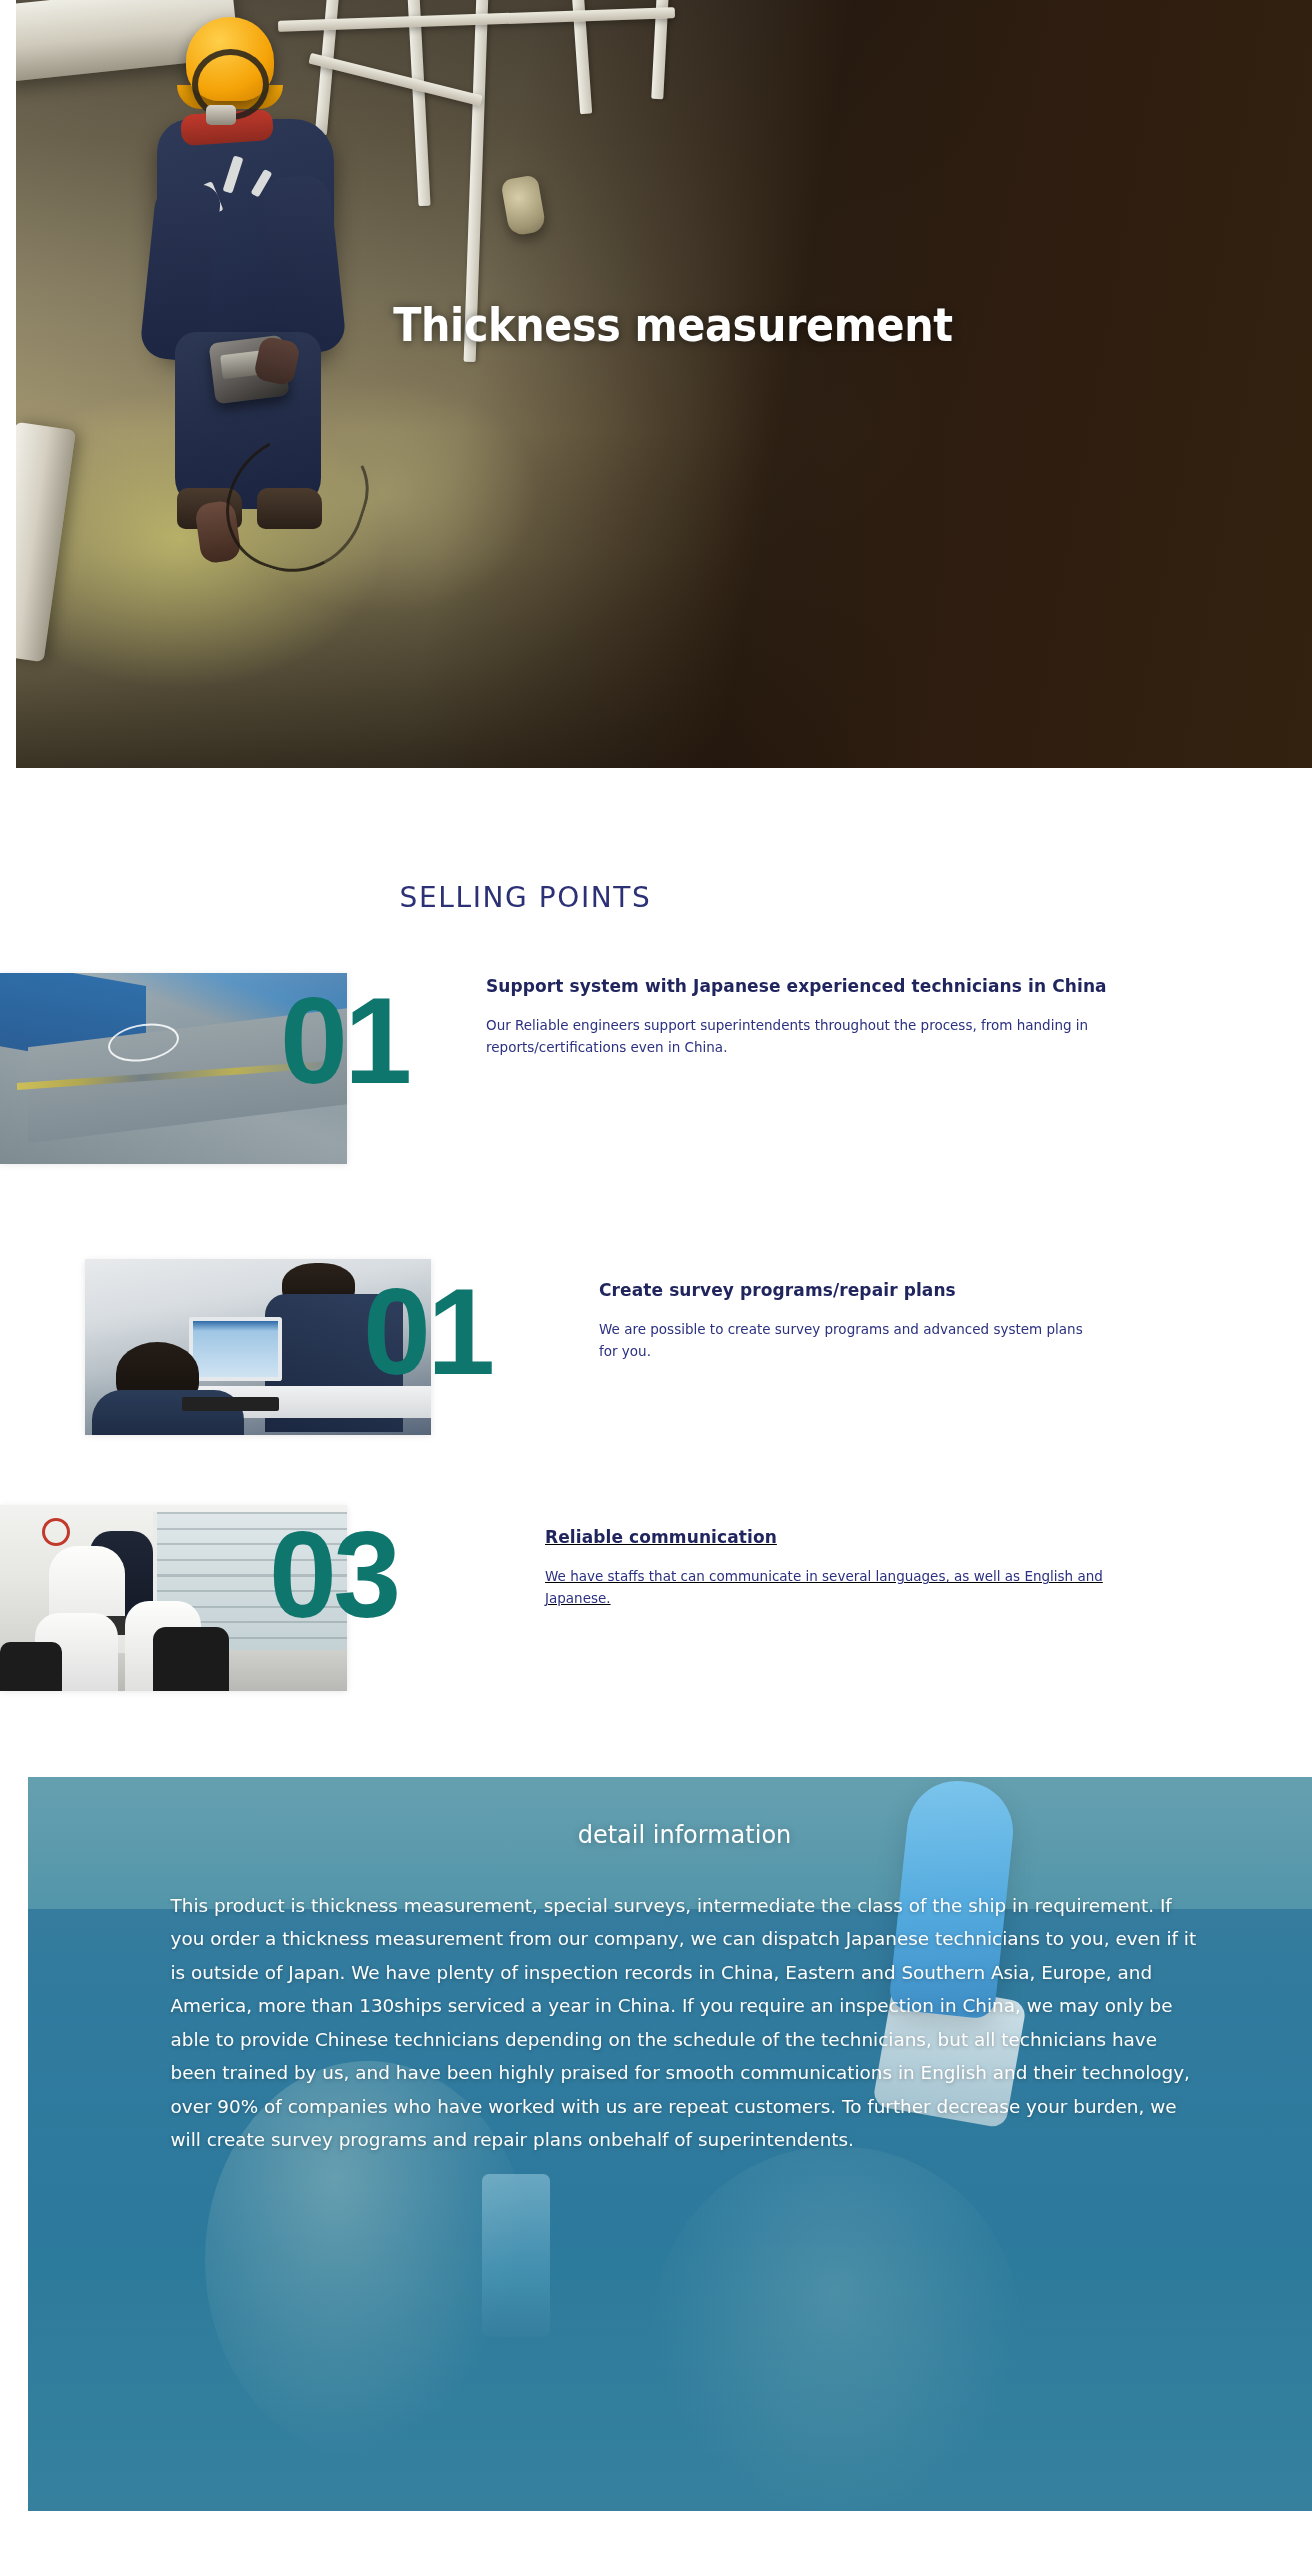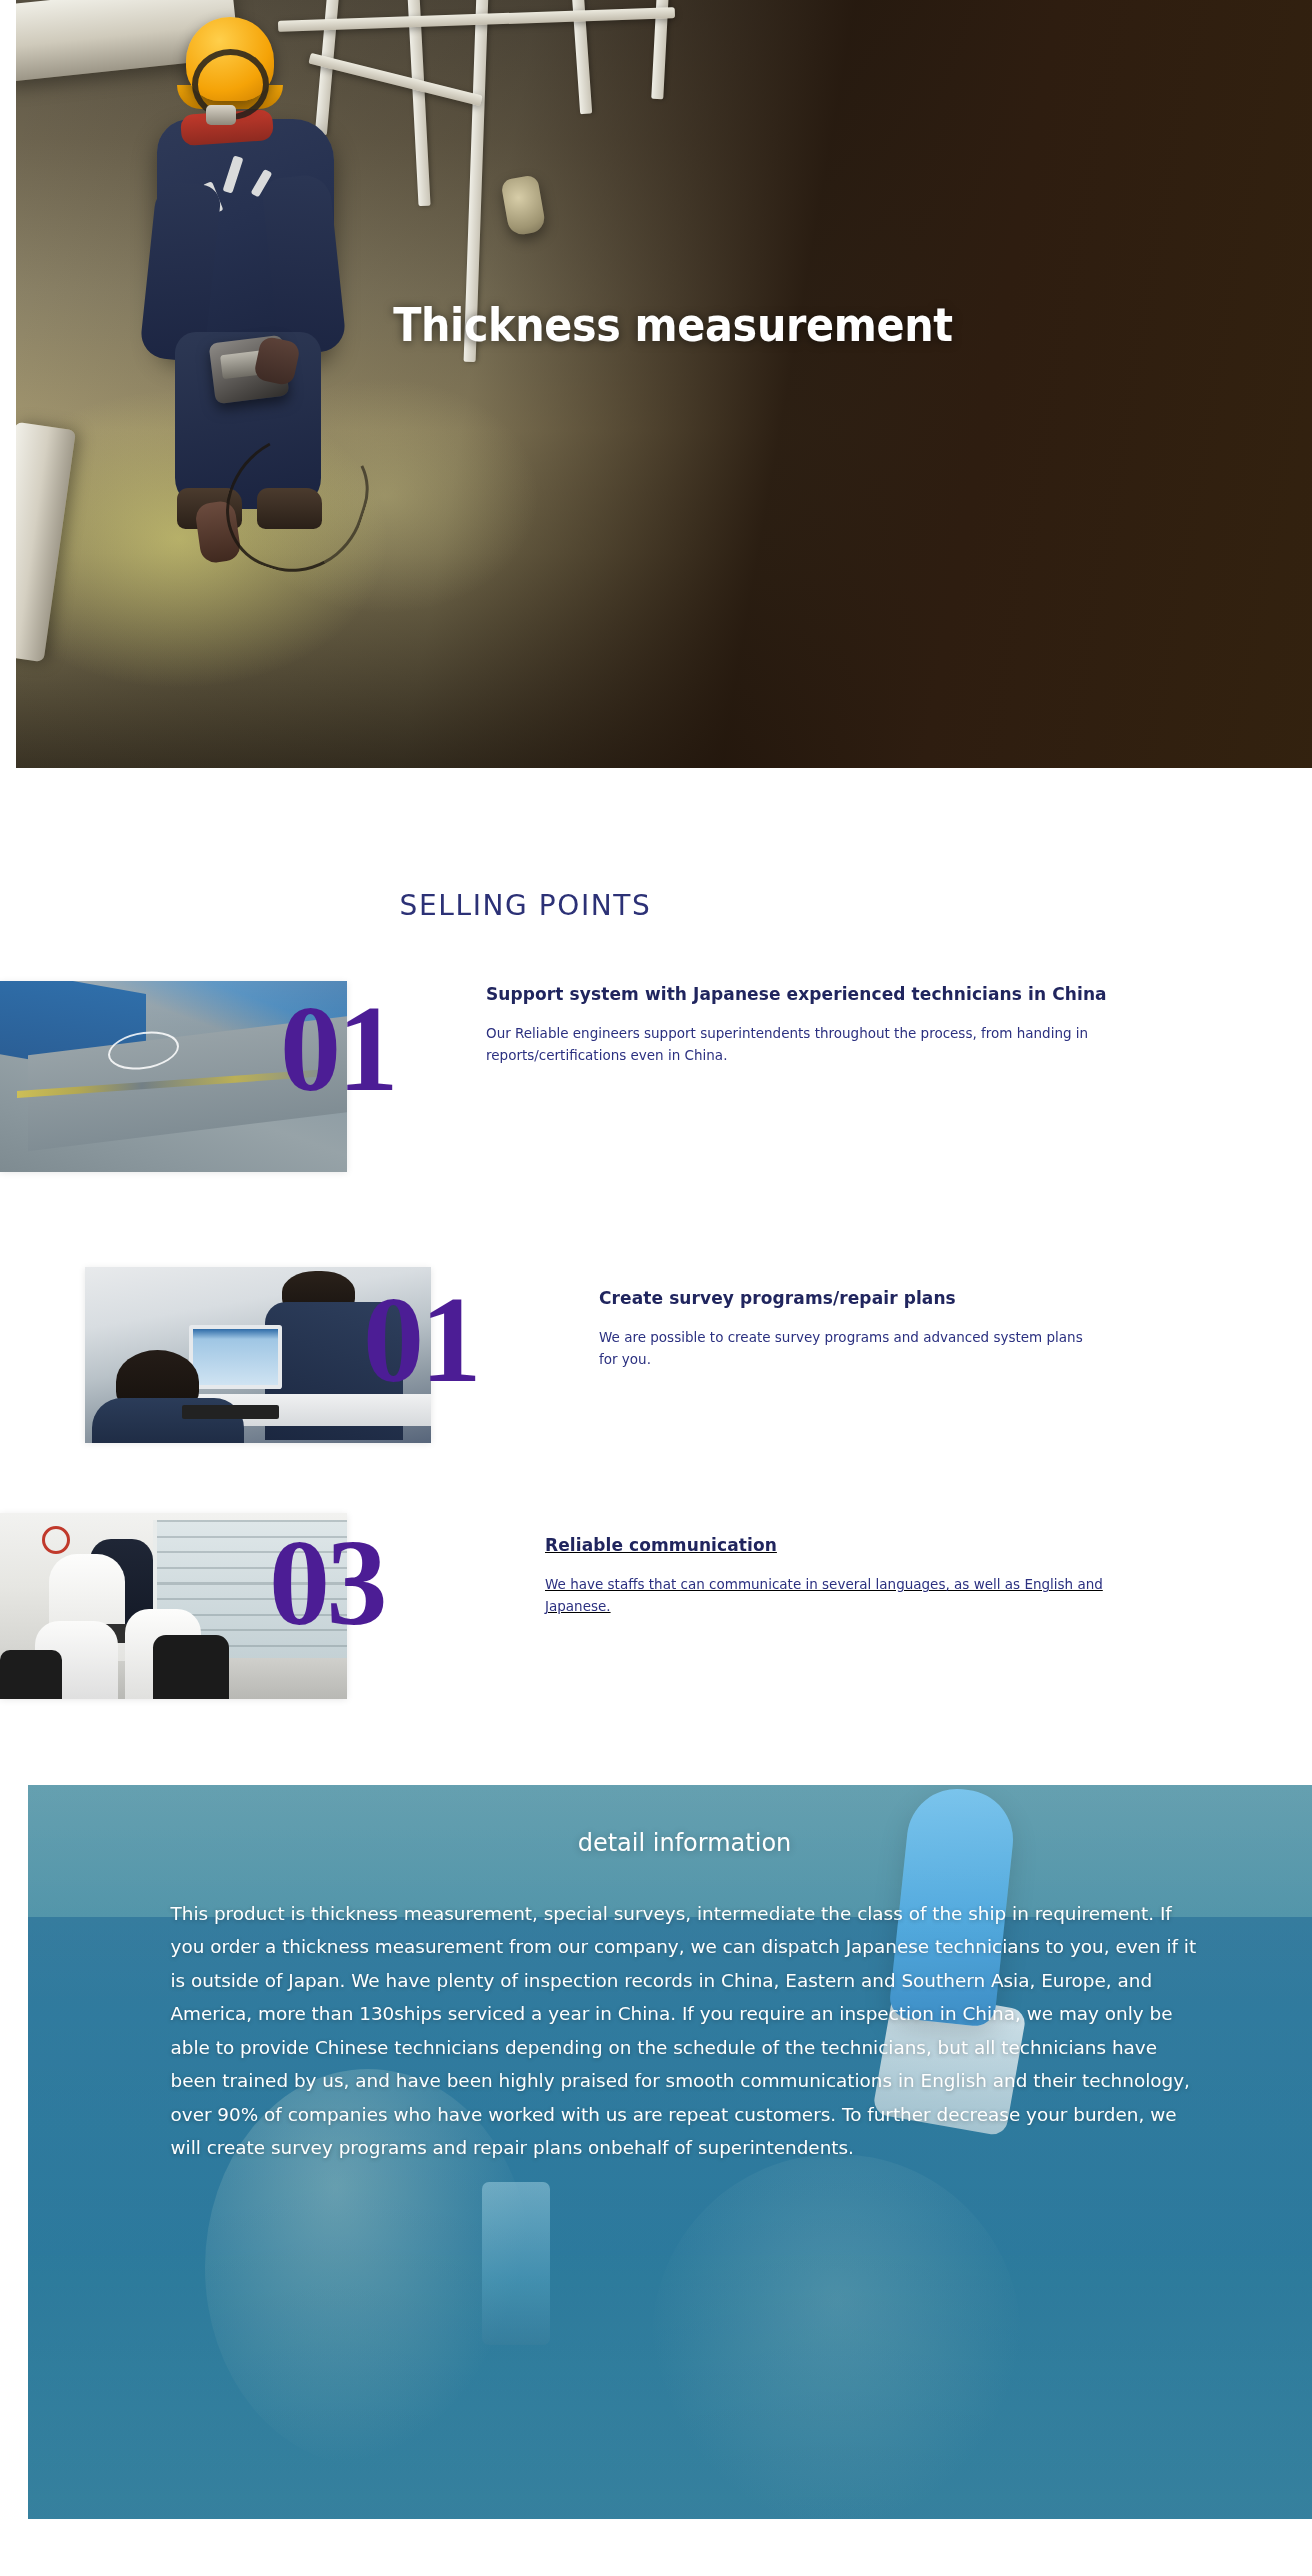--- a/index.html
+++ b/index.html
@@ -148,21 +148,21 @@
     font-family:"DejaVu Sans", sans-serif;
     font-weight:bold;
     font-size:47px;
     letter-spacing:-0.4px;
     transform:scaleX(.88);
     text-shadow:0 1.4px 10px rgba(0,0,0,.55);
     margin-top:-7px;
   }
 
   
-  .sp-section { position:relative; width:1051px; background:#fff; padding-top:8px; }
+  .sp-section { position:relative; width:1051px; background:#fff; padding-top:0; }
   .sp-heading {
     text-align:center;
     color:#2c3176;
     font-size:28px;
     letter-spacing:1.6px;
     font-weight:400;
     padding-top:113px;
     font-family:"DejaVu Sans", sans-serif;
   }
 
@@ -270,22 +270,22 @@
     position:absolute; left:44%; top:66%; width:22%; height:34%;
     background:#1b1b1b; border-radius:12.8px 12.8px 0 0;
   }
   .thumb-meeting .table {
     position:absolute; left:18%; top:60%; width:34%; height:10%;
     background:#2f2f2f; border-radius:2.8px;
   }
 
   .sp-num {
     position:absolute;
-    color:#4c1d95;
-    font-family:Liberation Serif, serif;
+    color:#0f766e;
+    font-family:Liberation Sans, sans-serif;
     font-weight:bold;
     font-size:122px;
     line-height:.92;
     letter-spacing:-3.5px;
   }
   .sp-text { position:absolute; }
   .sp-title {
     color:#20255e;
     font-size:17px;
     font-weight:bold;

